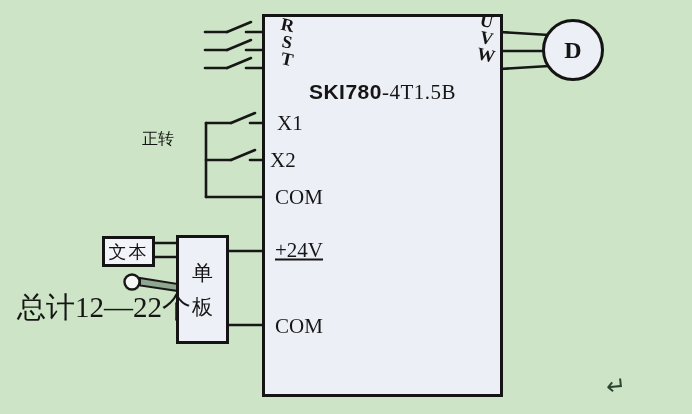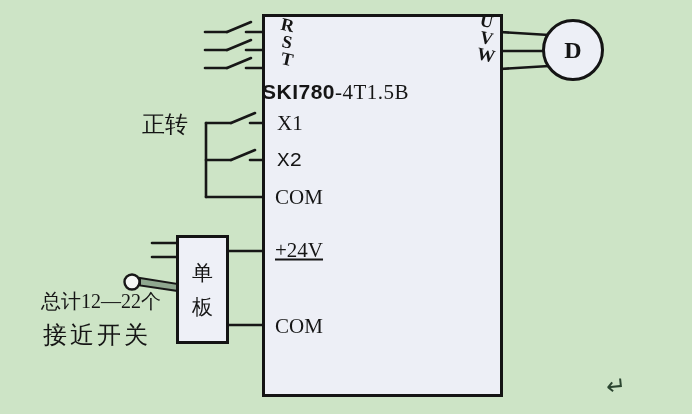--- a/index.html
+++ b/index.html
@@ -13,67 +13,67 @@
   }
   .abs{position:absolute;}
   svg.wires{position:absolute;left:0;top:0;width:692px;height:414px;}
 
   
   .inverter{
     left:262px;top:14px;width:235px;height:377px;
     background:#edeff6;border:3px solid #141414;
   }
   .inverter-title{
-    left:262px;top:80px;width:241px;
+    left:262px;top:80px;width:241px;text-align:center;
     font-size:21px;letter-spacing:0.5px;white-space:nowrap;
   }
   .model-prefix{font-family:"Liberation Sans","DejaVu Sans",sans-serif;font-weight:700;}
   .model-suffix{font-family:"Liberation Serif","DejaVu Serif",serif;font-weight:400;}
 
   
   .phase-col{display:flex;flex-direction:column;align-items:center;
     font-size:18px;font-weight:600;line-height:17px;}
   .phase-col span{display:inline-block;transform:rotate(12deg);}
   .col-rst{left:276px;top:17px;width:22px;}
   .col-uvw{left:475px;top:13px;width:22px;}
 
   
   .pin{font-size:21px;transform:translateY(-50%);white-space:nowrap;}
   .pin-x1{left:277px;top:123px;}
-  .pin-x2{left:277px;top:160px;font-family:Liberation Mono, monospace;}
+  .pin-x2{left:270px;top:160px;}
   .pin-com1{left:275px;top:197px;}
   .pin-24v{left:275px;top:250px;text-decoration:underline;}
   .pin-com2{left:275px;top:326px;}
 
   
   .motor{
     left:542px;top:19px;width:56px;height:56px;border-radius:50%;
     background:#edeff6;border:3px solid #141414;
     display:flex;align-items:center;justify-content:center;
     font-size:24px;font-weight:600;
   }
 
   
-  .zh{font-size:23px;white-space:nowrap;}
+  .zh{font-size:16px;white-space:nowrap;margin-top:20px;}
   .lbl-forward{left:142px;top:109px;}
   .lbl-reverse{left:142px;top:144px;}
 
   .text-panel{
     left:102px;top:236px;width:47px;height:25px;
     background:#f3f4fa;border:3px solid #141414;
     display:flex;align-items:center;justify-content:center;
     font-size:18px;letter-spacing:2px;
   }
   .plc-box{
     left:176px;top:235px;width:47px;height:103px;
     background:#eef0f7;border:3px solid #141414;
     display:flex;flex-direction:column;align-items:center;justify-content:center;
     font-size:21px;line-height:34px;
   }
-  .sensor-note1{left:17px;top:288px;font-size:20px;white-space:nowrap;margin-left:24px;}
+  .sensor-note1{left:17px;top:288px;font-size:29px;white-space:nowrap;}
   .sensor-note2{left:43px;top:319px;font-size:24px;letter-spacing:3px;white-space:nowrap;}
 
   .return-mark{
     left:606px;top:372px;font-size:24px;color:#2c4631;
     font-family:"DejaVu Sans",sans-serif;transform:rotate(-6deg);
   }
 </style>
 </head>
 <body>
 
@@ -149,24 +149,26 @@
   <div class="abs pin pin-com1">COM</div>
   <div class="abs pin pin-24v">+24V</div>
   <div class="abs pin pin-com2">COM</div>
 
   <div class="abs motor">
     <span>D</span>
   </div>
 
   <div class="abs zh lbl-forward">正转</div>
 
+  <div class="abs text-panel">
+    <span>文本</span>
+  </div>
 
   <div class="abs plc-box">
     <span>单</span>
     <span>板</span>
   </div>
 
   <div class="abs sensor-note1">总计12—22个</div>
-  <div class="abs sensor-note2">接近开关</div>
 
   <div class="abs return-mark">↵</div>
 
 </div>
 
 </body></html>

